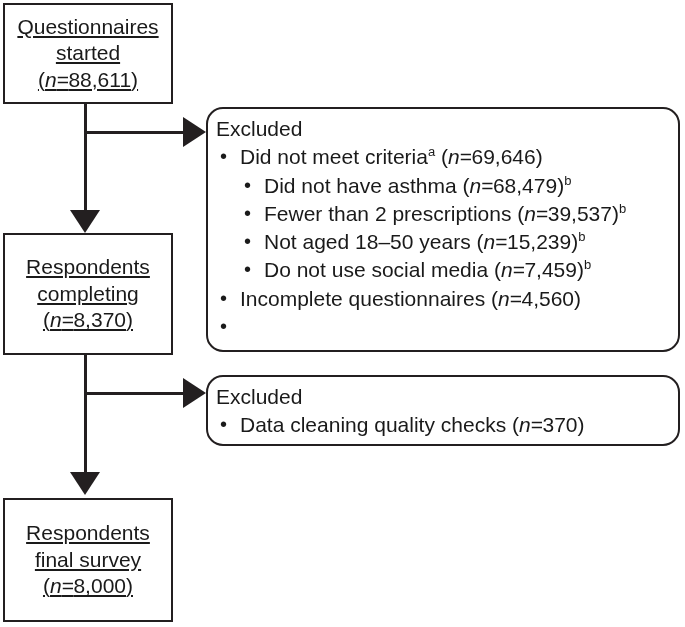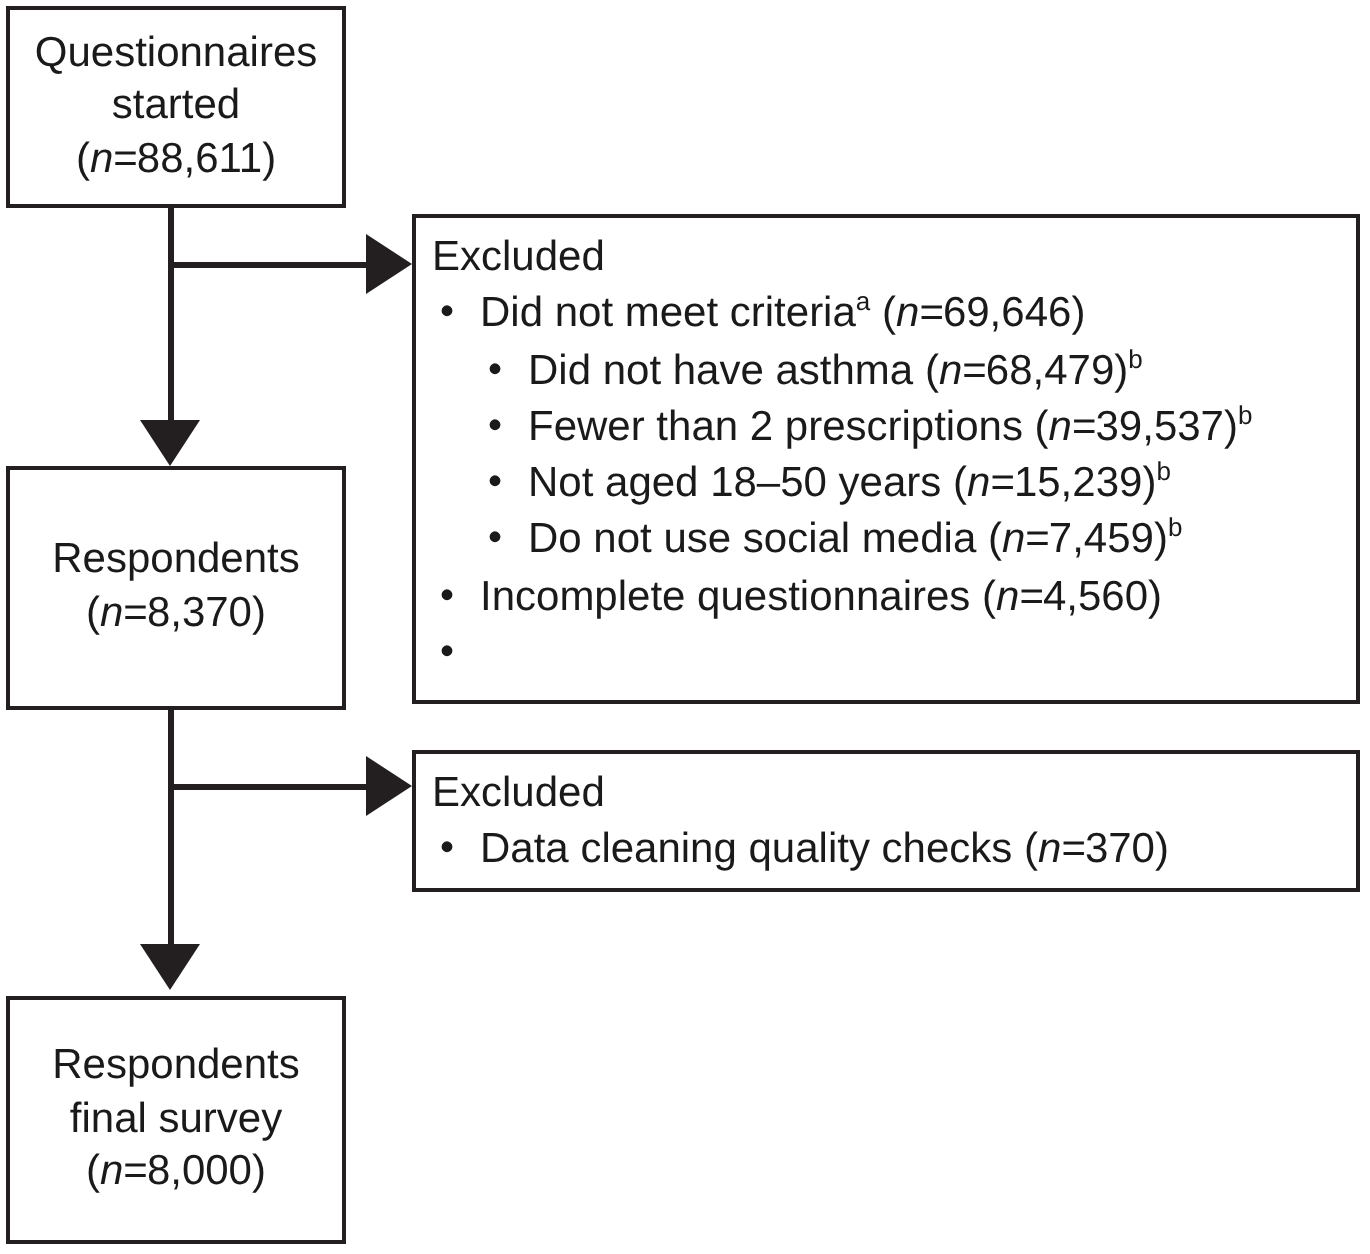--- a/index.html
+++ b/index.html
@@ -28,25 +28,27 @@
     display: flex;
     flex-direction: column;
     align-items: center;
     justify-content: center;
     text-align: center;
     font-size: 21px;
     line-height: 1.27;
   }
   .terminal-box .line {
     white-space: nowrap;
+    text-decoration: underline;
   }
   .excl-box {
     padding: 6px 0 0 6px;
     font-size: 21px;
     line-height: 1.3;
+    border-radius: 17px;
   }
   .excl-title {
     margin: 0 0 1px 2px;
     white-space: nowrap;
   }
   .bullet-row {
     display: flex;
     align-items: flex-start;
     white-space: nowrap;
     margin-bottom: 1px;
@@ -139,20 +141,21 @@
       <span class="btext"><span>Incomplete questionnaires</span><sup></sup> <span>(</span><span class="n">n</span><span class="eq">=</span><span>4,560</span><span>)</span><sup></sup></span>
     </div>
 
     <div class="bullet-row lvl1">
       <span class="dot">•</span>
     </div>
   </div>
 
   <div class="box terminal-box" style="left:3px; top:233px; width:170px; height:122px;">
     <div class="line">Respondents</div>
+    <div class="line">completing</div>
     <div class="line"><span>(</span><span class="n">n</span><span class="eq">=</span><span>8,370</span><span>)</span></div>
   </div>
 
   <div class="vline" style="left:84px; top:355px; width:3px; height:117px;"></div>
   <div class="arrow-down" style="left:70px; top:472px;"></div>
 
   <div class="hline" style="left:84px; top:392px; width:104px; height:3px;"></div>
   <div class="arrow-right" style="left:183px; top:378px;"></div>
 
   <div class="box excl-box" style="left:206px; top:375px; width:474px; height:71px;">

